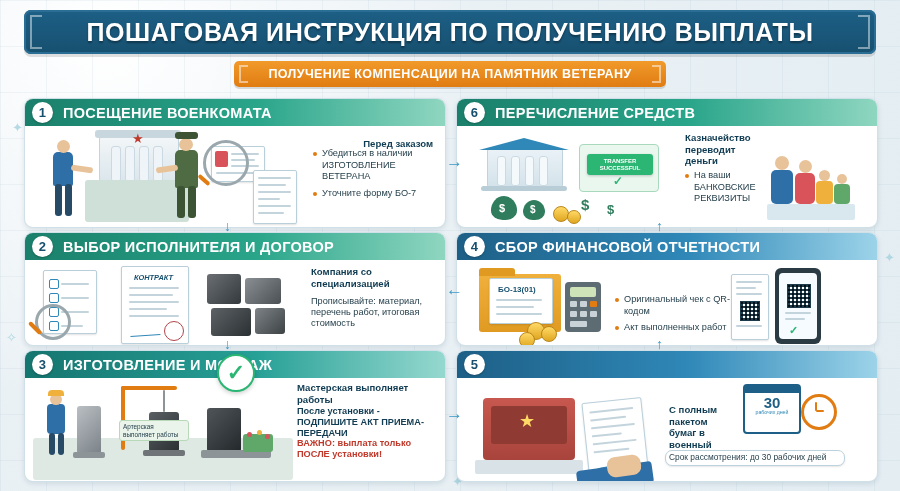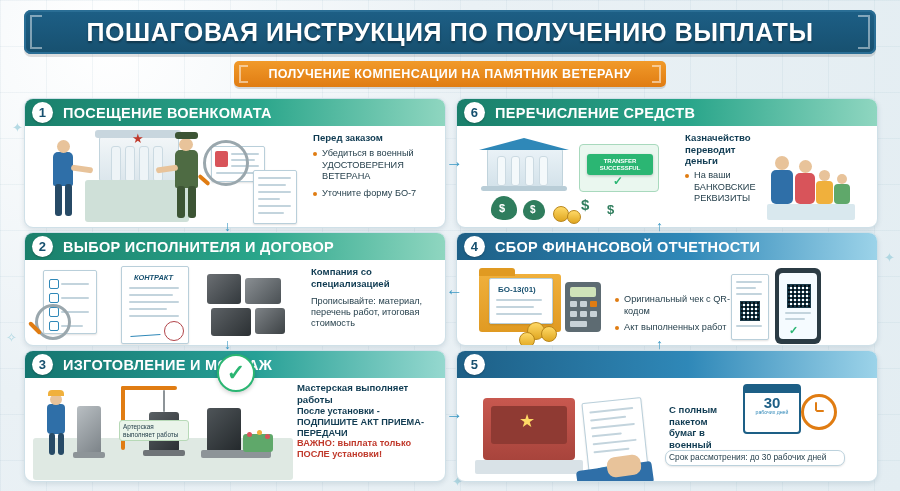--- a/index.html
+++ b/index.html
@@ -212,22 +212,22 @@
 
       <div class="paper" style="left:228px;top:44px;width:42px;height:52px;">
         <div class="line" style="left:4px;top:6px;width:33px;"></div>
         <div class="line" style="left:4px;top:13px;width:28px;"></div>
         <div class="line" style="left:4px;top:20px;width:33px;"></div>
         <div class="line" style="left:4px;top:27px;width:22px;"></div>
         <div class="line" style="left:4px;top:34px;width:33px;"></div>
         <div class="line" style="left:4px;top:41px;width:26px;"></div>
       </div>
 
-      <div class="txt hdr-s" style="left:288px;top:6px;width:120px;">Перед заказом</div>
-      <div class="bullet" style="left:288px;top:22px;width:124px;">Убедиться в военный УДОСТОВЕРЕНИЯ ВЕТЕРАНА</div>
+      <div class="txt hdr-s" style="left:288px;top:12px;width:120px;text-align:right;">Перед заказом</div>
+      <div class="bullet" style="left:288px;top:22px;width:124px;">Убедиться в наличии ИЗГОТОВЛЕНИЕ ВЕТЕРАНА</div>
       <div class="bullet" style="left:288px;top:62px;width:124px;">Уточните форму БО-7</div>
     </div>
   </div>
 
   <div class="card" style="left:24px;top:232px;width:420px;height:112px;">
     <div class="card-head head-teal">
       <span class="badge">2</span>
       <span>ВЫБОР ИСПОЛНИТЕЛЯ И ДОГОВОР</span>
     </div>
     <div class="card-body">

